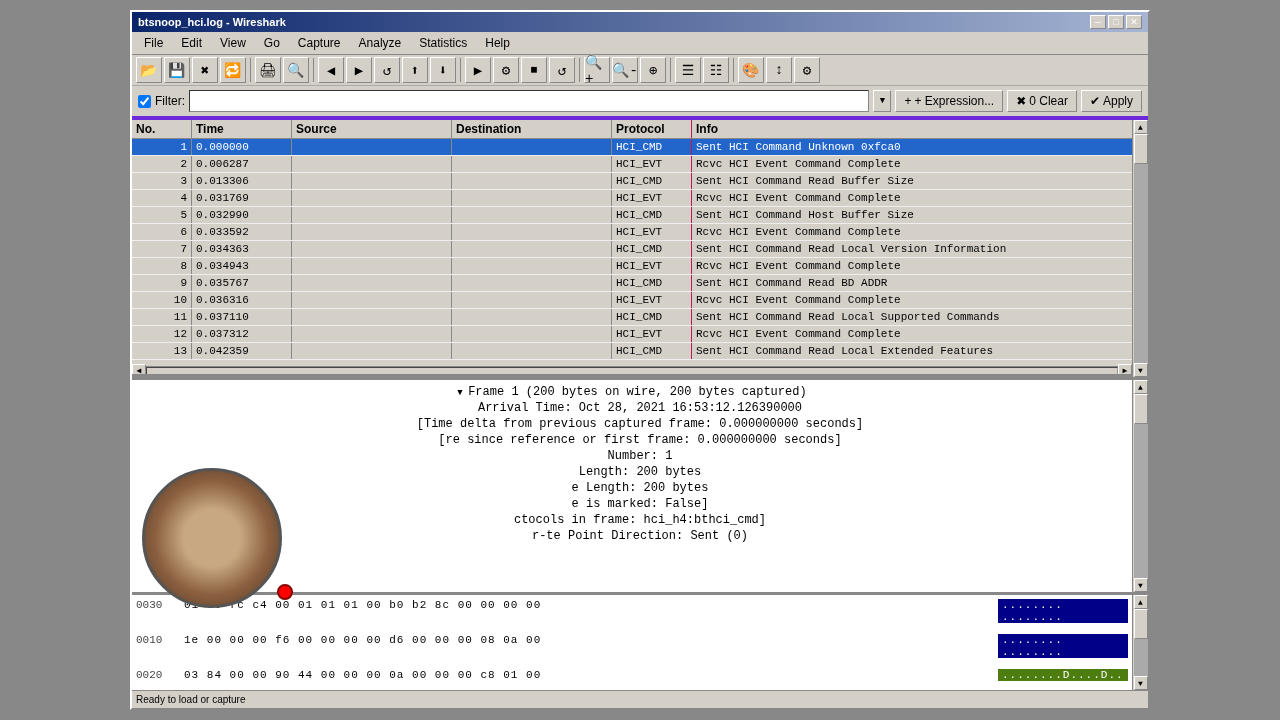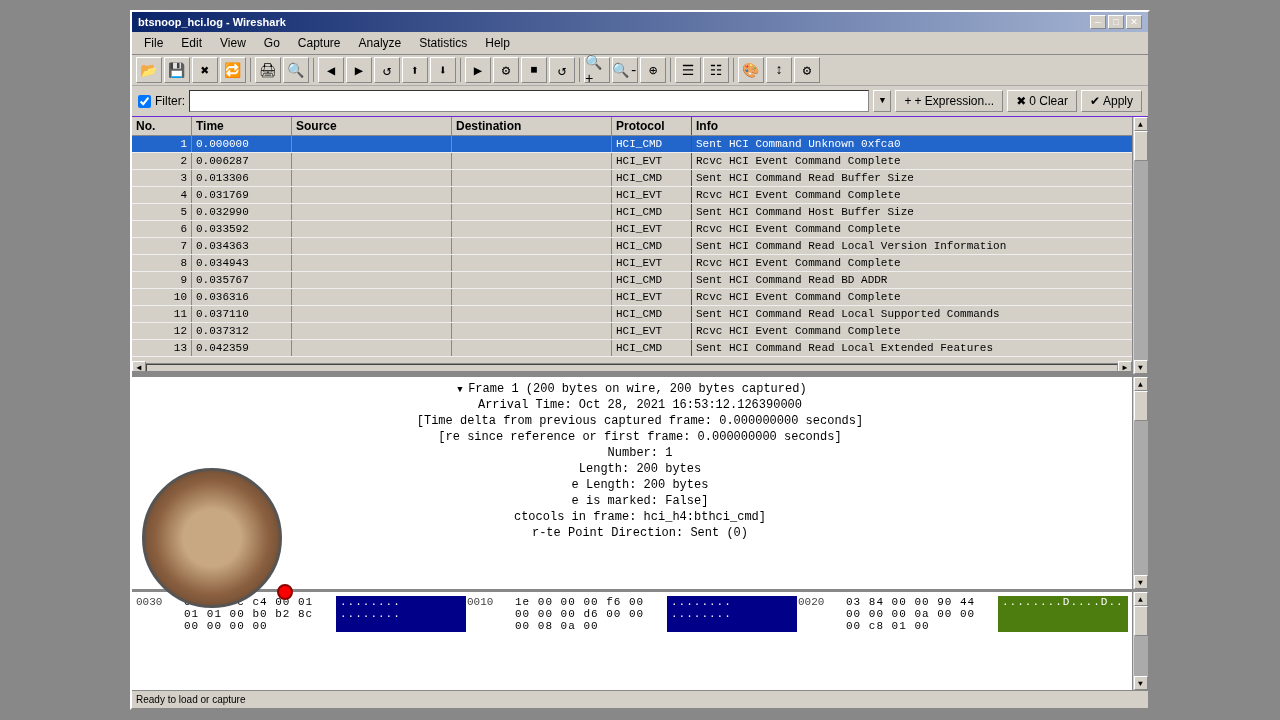--- a/index.html
+++ b/index.html
@@ -83,21 +83,21 @@
       width: 1px; height: 24px;
       background: #888;
       margin: 0 2px;
     }
     .filter-bar {
       background: #d4d0c8;
       display: flex;
       align-items: center;
       padding: 4px 6px;
       gap: 4px;
-      border-bottom: 1px solid #6d28d9;
+      border-bottom: 4px solid #6d28d9;
     }
     .filter-label {
       display: flex; align-items: center; gap: 4px;
       font-family: Arial, sans-serif;
       font-size: 12px;
     }
     .filter-checkbox {
       width: 13px; height: 13px;
     }
     .filter-input {
@@ -194,22 +194,22 @@
       background: #fff;
       font-family: 'Courier New', monospace;
       font-size: 11px;
       overflow: hidden;
       display: flex;
       flex-direction: column;
     }
     .hex-content {
       padding: 4px;
       display: flex;
-      flex-direction: row;
-      gap: 1px;
+      flex-direction: column;
+      gap: 11px;
     }
     .hex-row {
       display: flex;
       gap: 8px;
     }
     .hex-offset { color: #444; width: 40px; }
     .hex-bytes { flex: 1; letter-spacing: 1px; }
     .hex-ascii {
       width: 130px;
       background: #000088;

